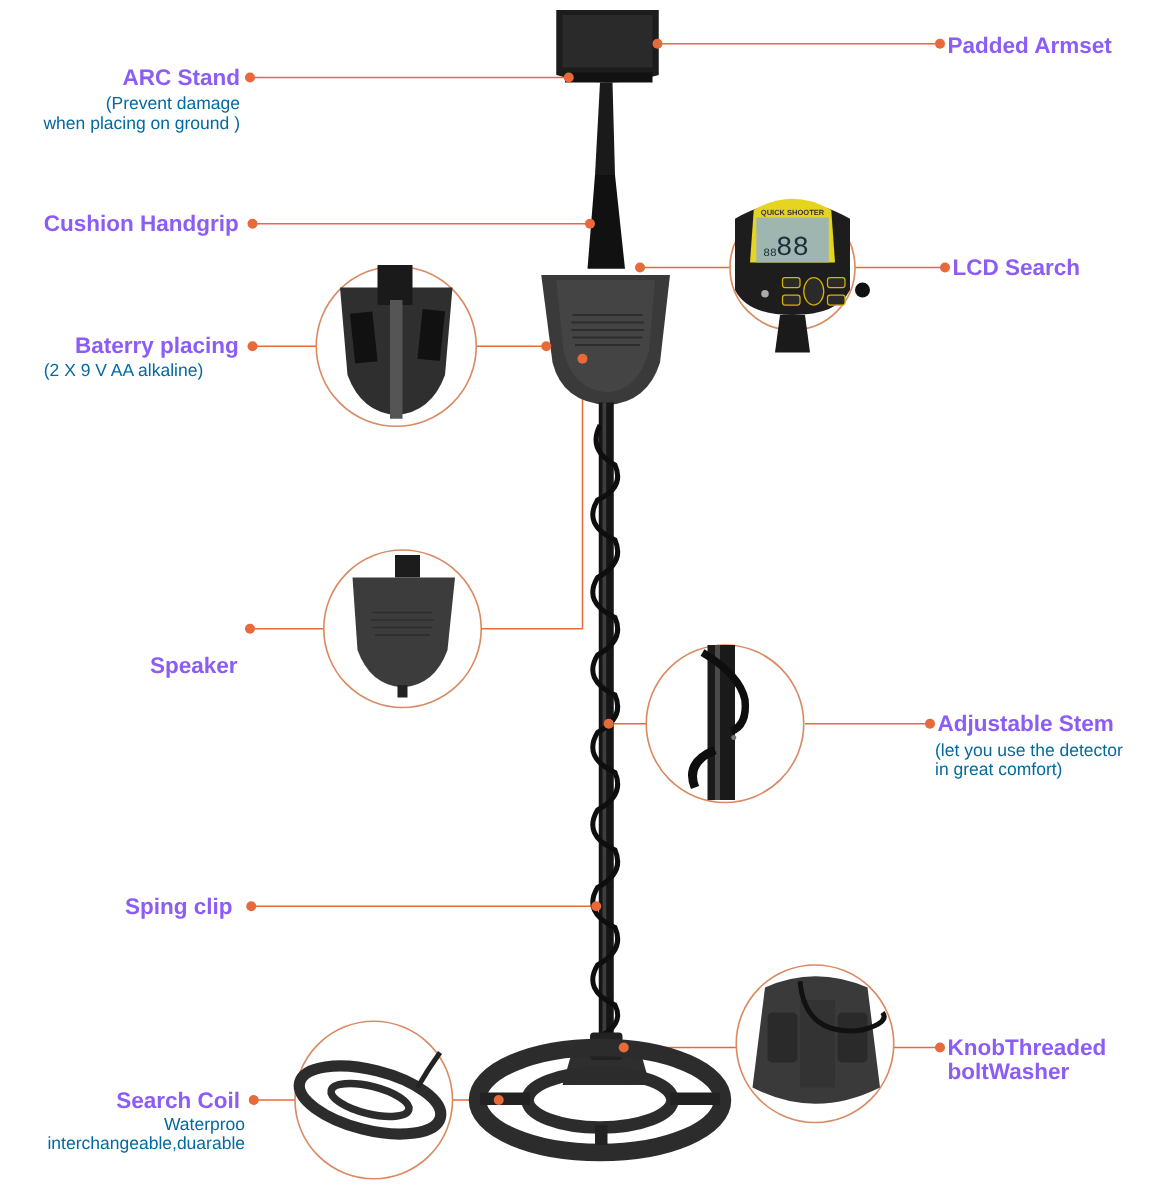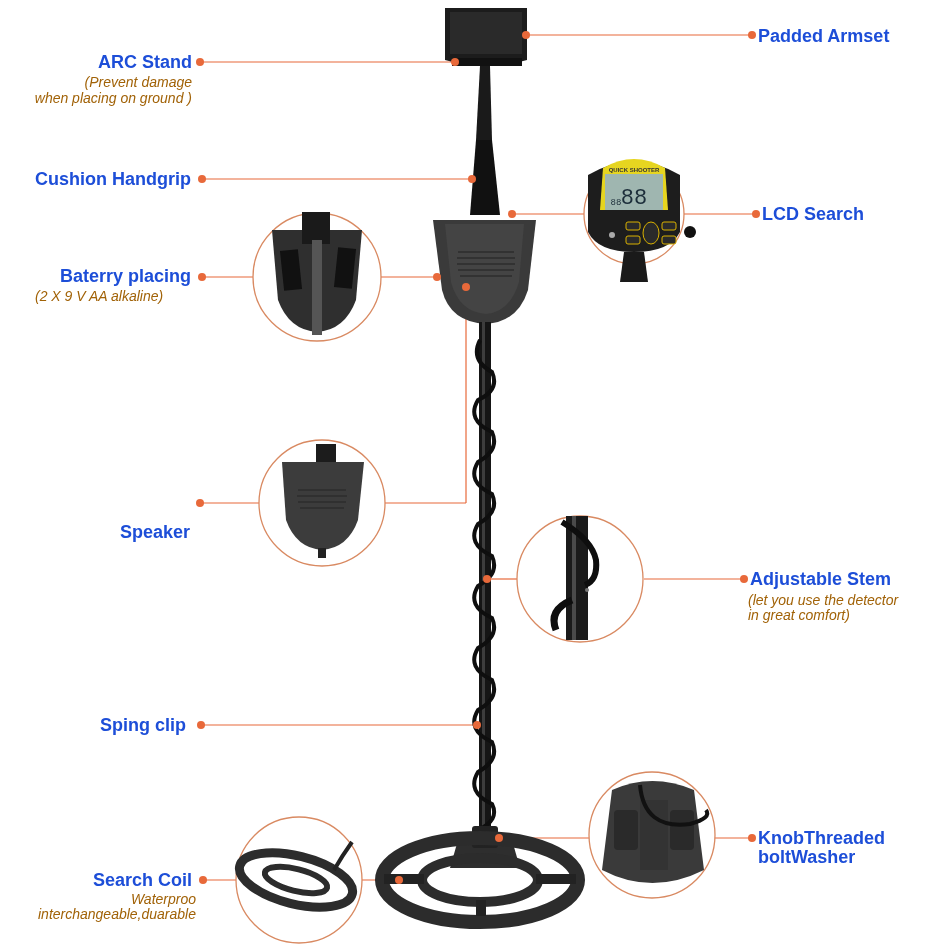--- a/index.html
+++ b/index.html
@@ -1,21 +1,21 @@
 <!DOCTYPE html>
 <html><head>
 <meta charset="utf-8">
 <style>
   html, body { margin: 0; padding: 0; background: #ffffff; }
   body { width: 932px; height: 952px; position: relative; overflow: hidden;
          font-family: "Liberation Sans", sans-serif; color: #111; }
   .canvas { position: absolute; left: 0; top: 0; width: 932px; height: 952px; }
   svg.art { position: absolute; left: 0; top: 0; }
-  .label { position: absolute; font-weight: bold; font-size: 18px; line-height: 20px; color: #1d4ed8; white-space: nowrap; }
-  .sub { position: absolute; font-size: 14px; line-height: 16px; color: #a16207; white-space: nowrap; font-style: italic; }
+  .label { position: absolute; font-weight: bold; font-size: 18px; line-height: 20px; color: #8b5cf6; white-space: nowrap; }
+  .sub { position: absolute; font-size: 14px; line-height: 16px; color: #0369a1; white-space: nowrap; }
   .right { text-align: right; }
   .dot { position: absolute; width: 8px; height: 8px; border-radius: 50%; background: #e8693a; }
 </style>
 </head>
 <body>
 
 <div class="canvas">
 
 <svg class="art" width="932" height="952" viewBox="0 0 932 952">
 

